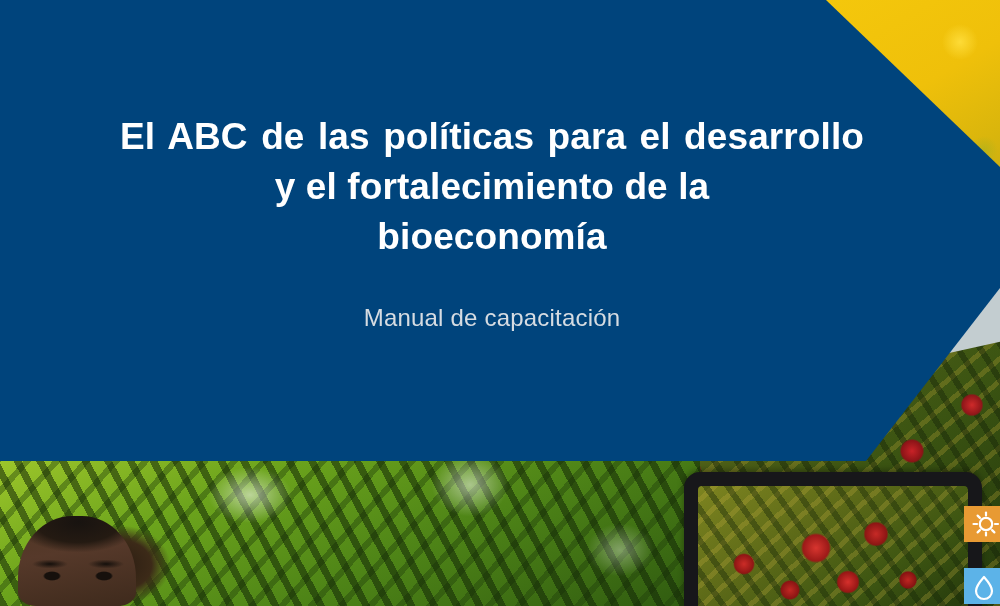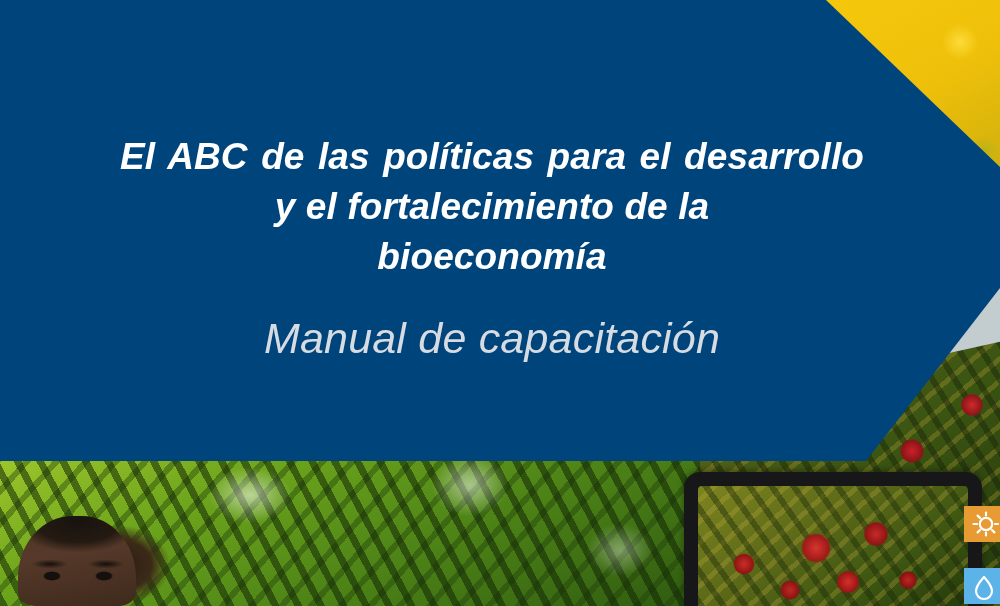--- a/index.html
+++ b/index.html
@@ -158,23 +158,22 @@
     top: 0;
     width: 1000px;
     height: 461px;
     background: #00447c;
     clip-path: polygon(0 0, 826px 0, 1000px 167px, 1000px 288px, 866px 461px, 0 461px);
   }
 
   .title-block {
     position: absolute;
     left: 120px;
-    top: 132px;
+    top: 112px;
     width: 744px;
-    font-style: italic;
   }
 
   .cover-title {
     margin: 0;
     color: #ffffff;
     font-family: "Liberation Sans", sans-serif;
     font-weight: bold;
     font-size: 37px;
     line-height: 50px;
     text-align: justify;
@@ -189,21 +188,21 @@
   .cover-subtitle {
     position: absolute;
     left: 0;
     top: 185px;
     width: 744px;
     margin: 0;
     text-align: center;
     color: #d6dce2;
     font-family: "Liberation Sans", sans-serif;
     font-weight: 300;
-    font-size: 43px;
+    font-size: 24px;
     line-height: 42px;
     letter-spacing: .2px;
   }
 </style>
 </head>
 <body>
 
 <div class="cover">
 
   <div class="photo-band">

